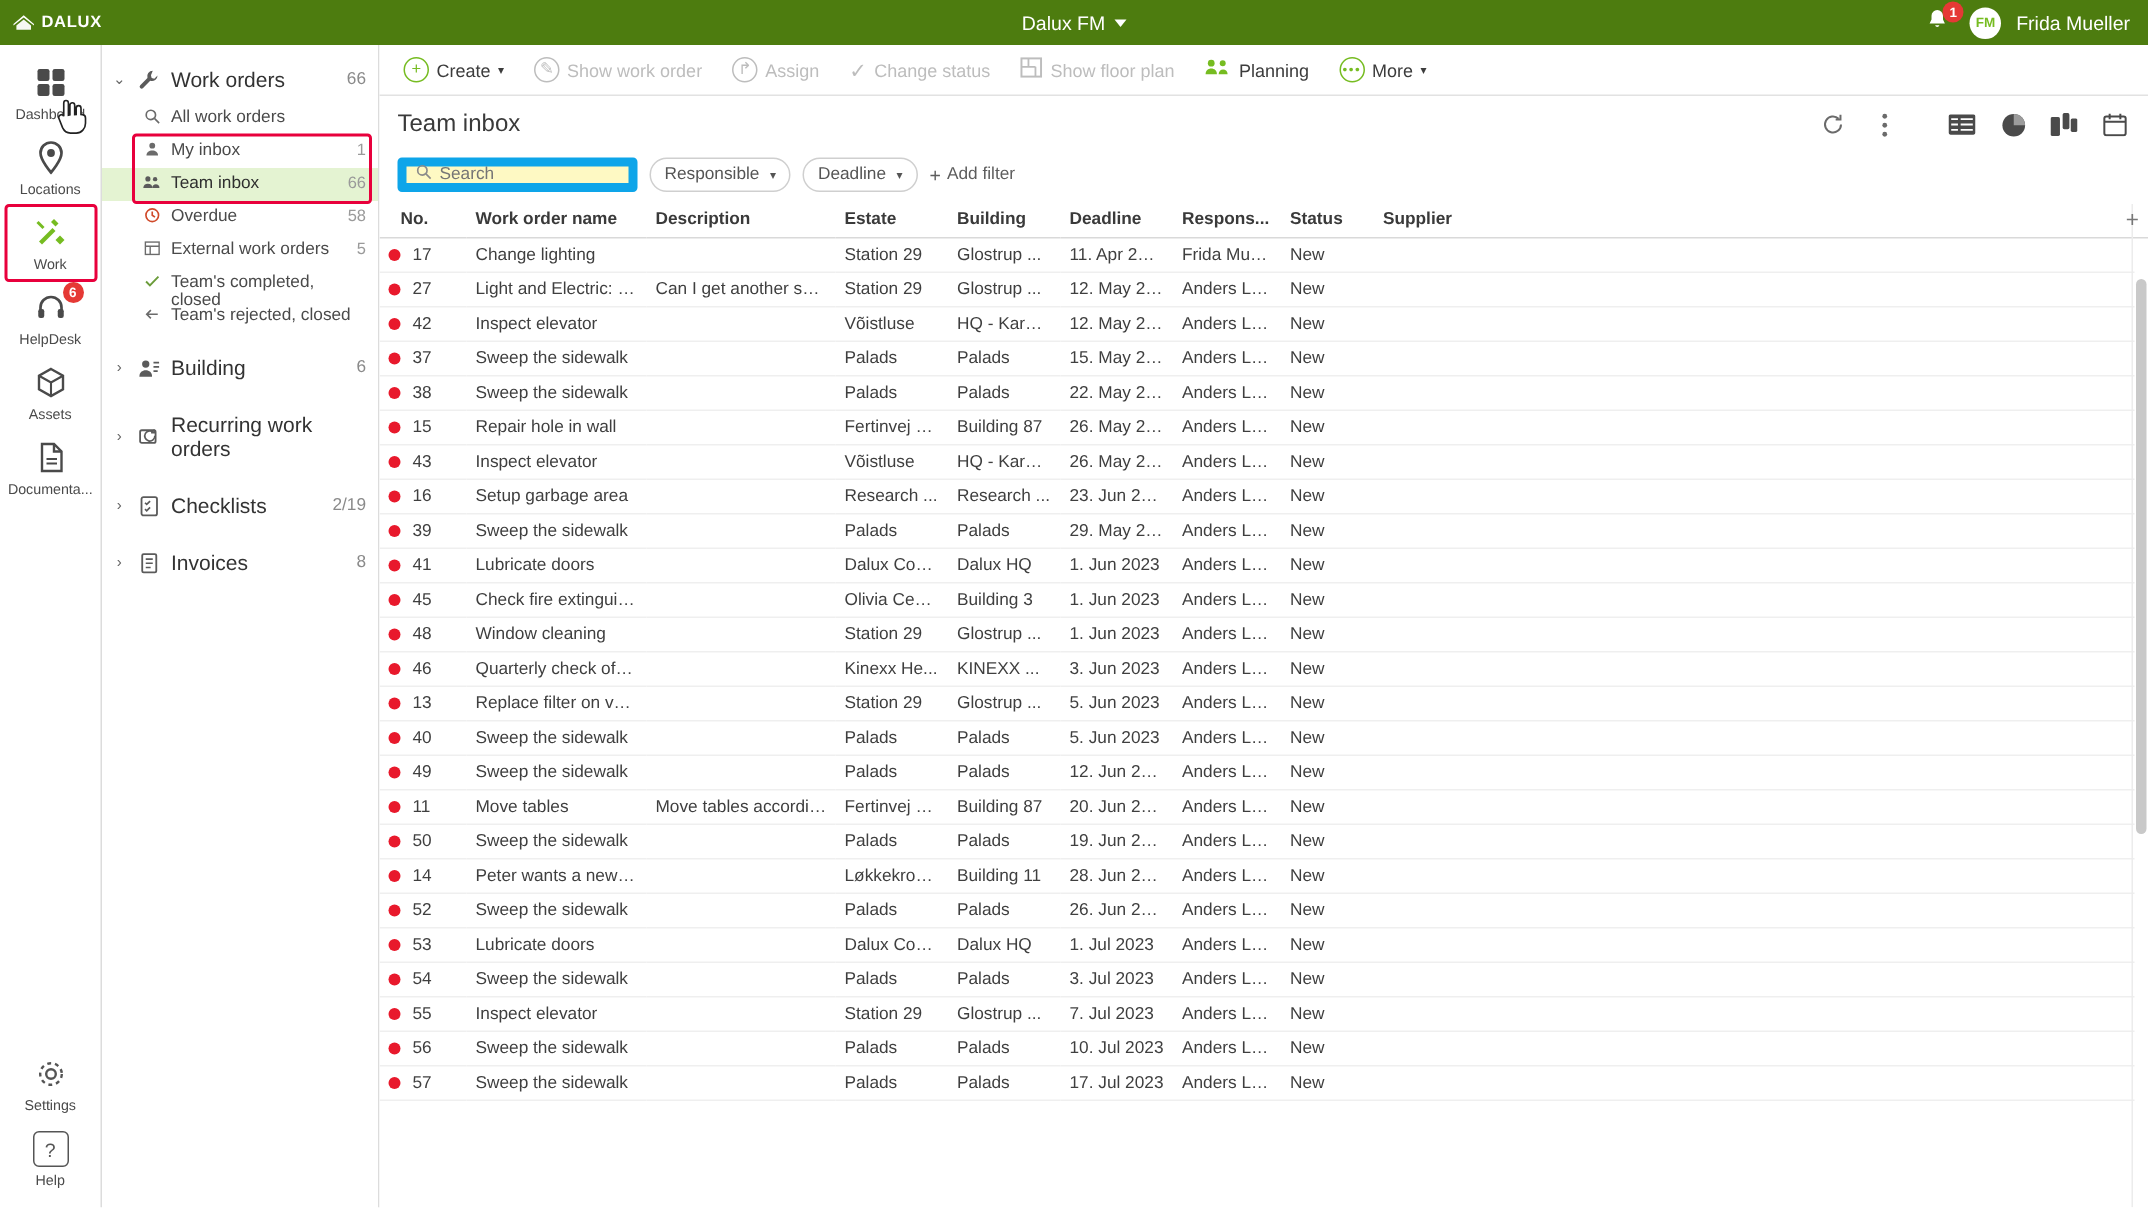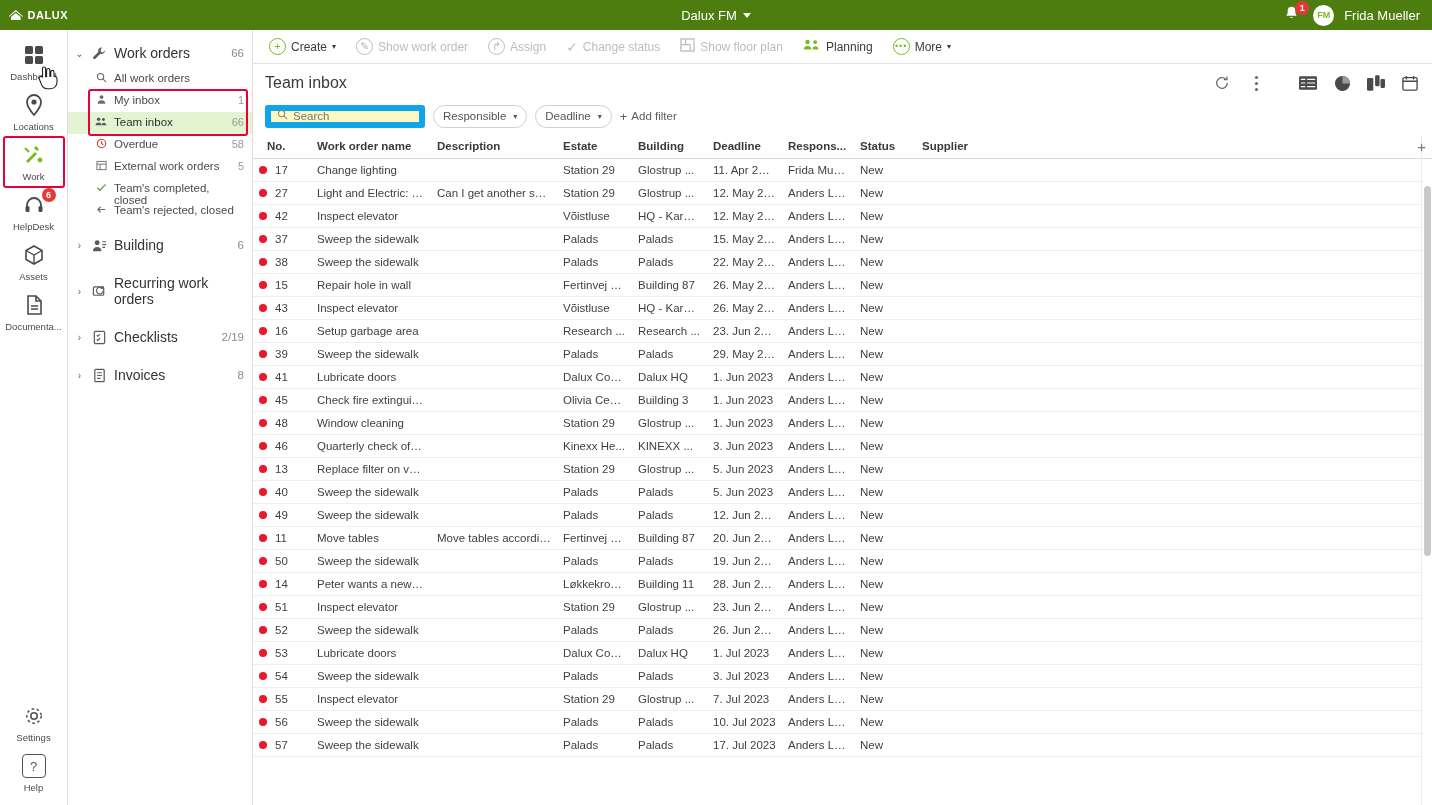--- a/index.html
+++ b/index.html
@@ -896,36 +896,20 @@
                 <td class="col-building">Building 11</td>
                 <td class="col-deadline">28. Jun 2023</td>
                 <td class="col-resp">Anders La...</td>
                 <td class="col-status">New</td>
                 <td class="col-supplier"></td>
               </tr>
               <tr>
                 <td class="col-no">
                   <div class="dotcell">
                     <span class="dot"></span>
-                    <span>51</span>
-                  </div>
-                </td>
-                <td class="col-name">Inspect elevator</td>
-                <td class="col-desc"></td>
-                <td class="col-estate">Station 29</td>
-                <td class="col-building">Glostrup ...</td>
-                <td class="col-deadline">23. Jun 2023</td>
-                <td class="col-resp">Anders La...</td>
-                <td class="col-status">New</td>
-                <td class="col-supplier"></td>
-              </tr>
-              <tr>
-                <td class="col-no">
-                  <div class="dotcell">
-                    <span class="dot"></span>
                     <span>52</span>
                   </div>
                 </td>
                 <td class="col-name">Sweep the sidewalk</td>
                 <td class="col-desc"></td>
                 <td class="col-estate">Palads</td>
                 <td class="col-building">Palads</td>
                 <td class="col-deadline">26. Jun 2023</td>
                 <td class="col-resp">Anders La...</td>
                 <td class="col-status">New</td>

